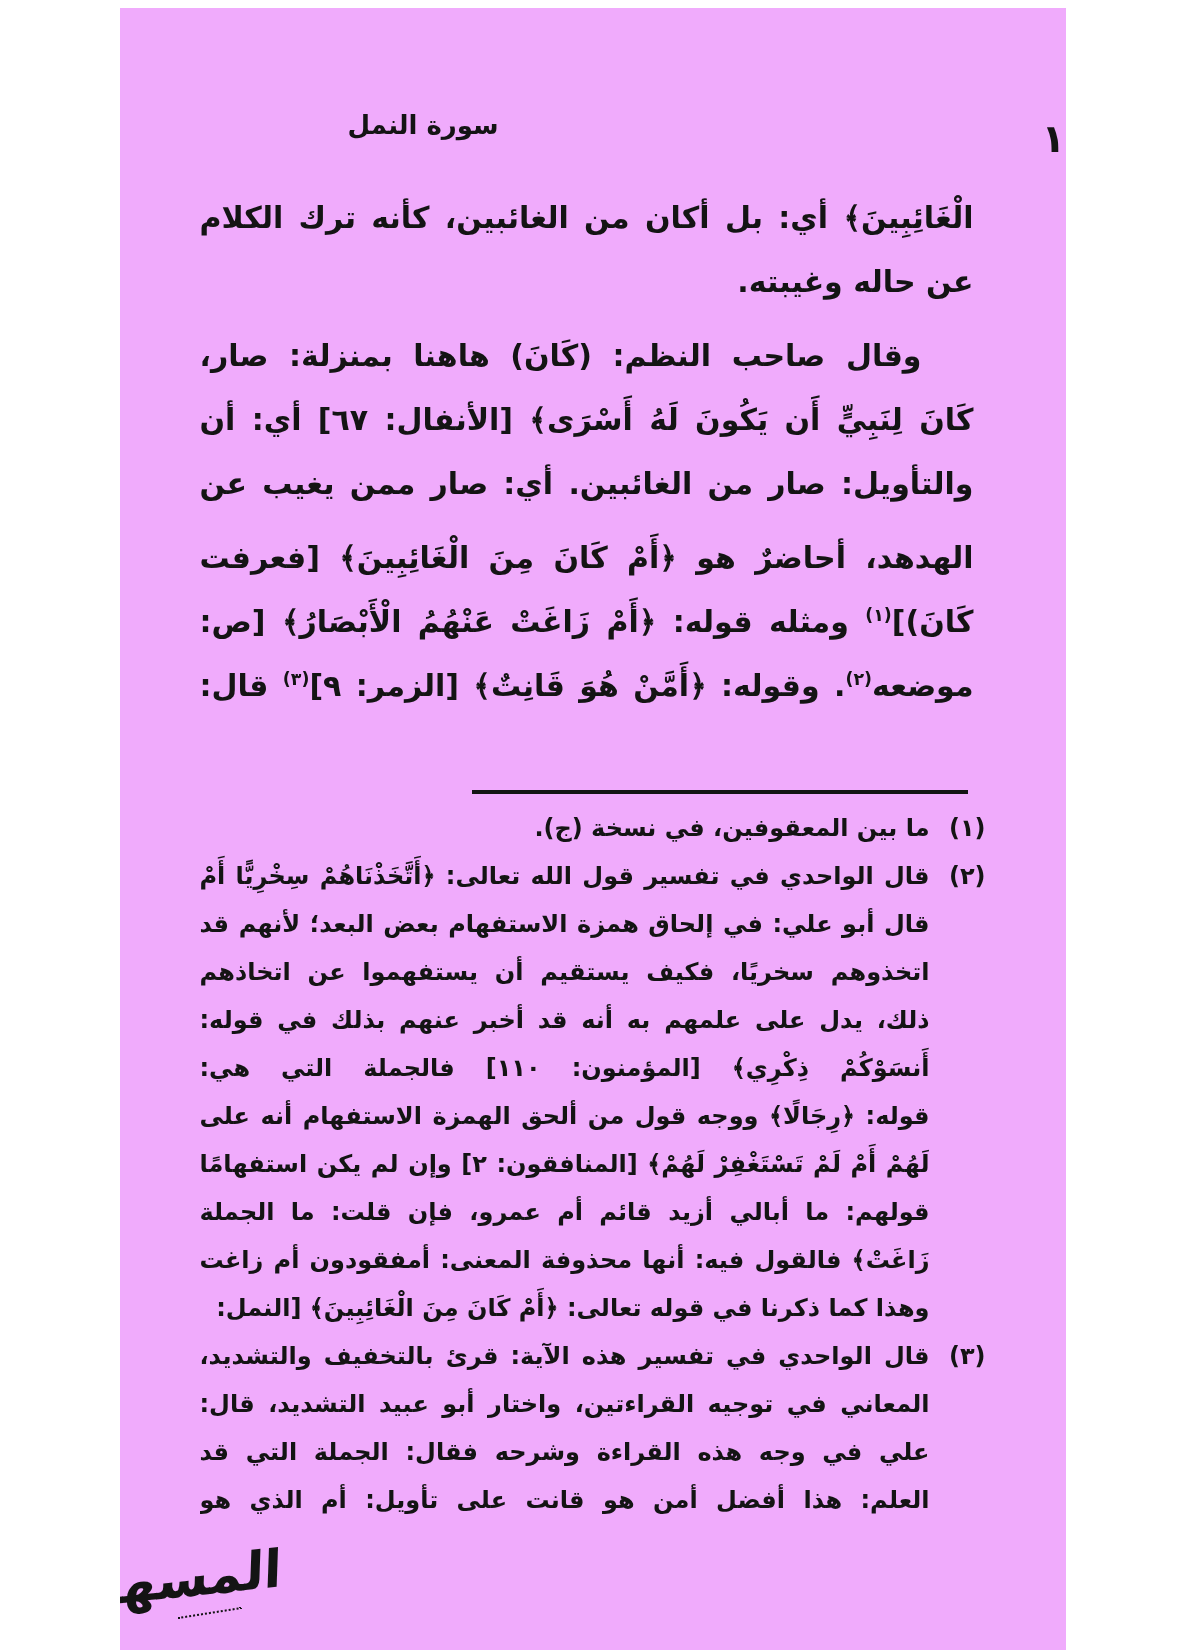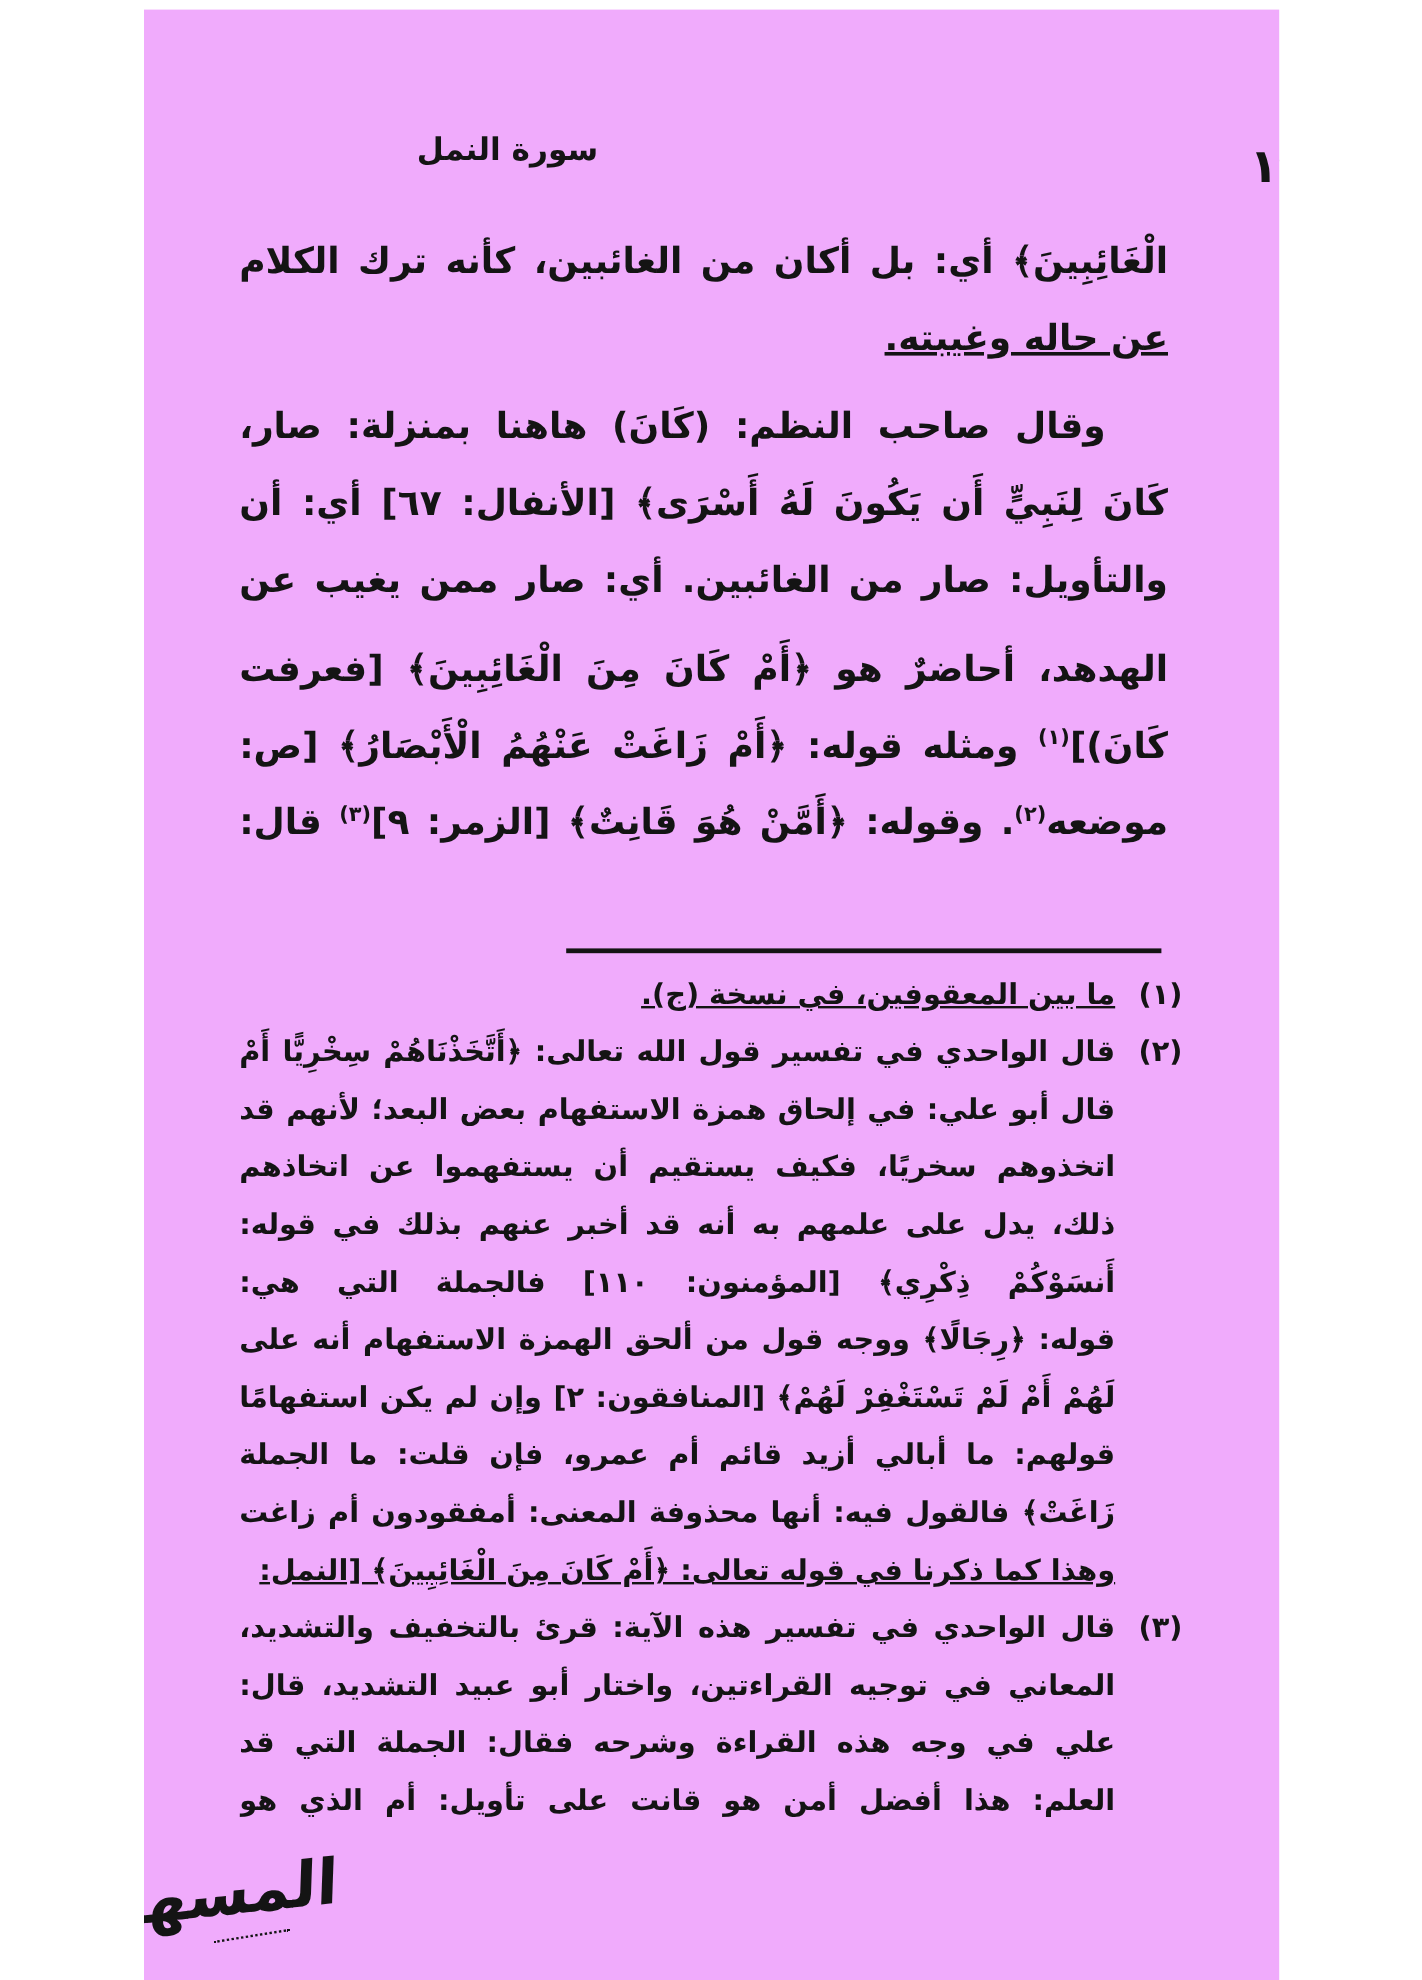--- a/index.html
+++ b/index.html
@@ -46,21 +46,21 @@
   .para + .para { margin-top: 10px; }
   .line {
     font-size: 30px;
     font-weight: 700;
     height: 64px;
     line-height: 64px;
     overflow: hidden;
     white-space: normal;
   }
   .j { text-align: justify; text-align-last: justify; }
-  .e { text-align: right; text-align-last: right; text-decoration: underline; }
+  .e { text-align: right; text-align-last: right; }
   .indent { text-indent: 52px; }
   sup { font-size: 0.58em; vertical-align: super; line-height: 0; }
 
   
   .sep {
     position: absolute;
     top: 782px;
     left: 80px;
     right: 80px;
     height: 0;

